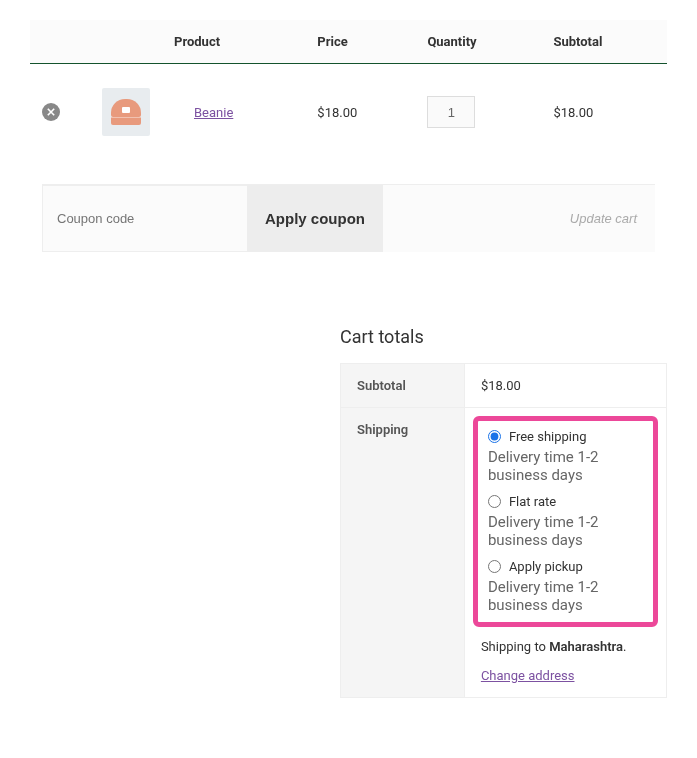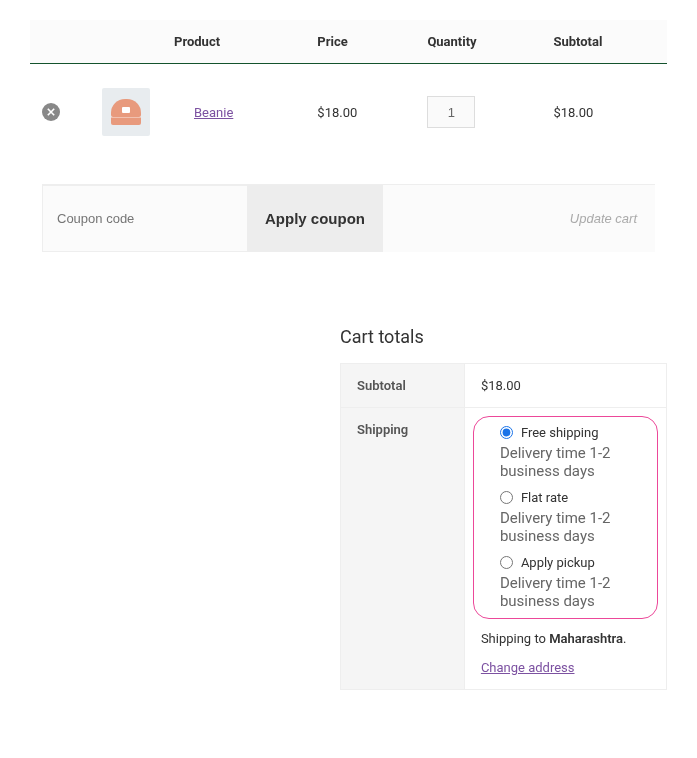--- a/index.html
+++ b/index.html
@@ -29,21 +29,21 @@
     .apply-btn { flex: 0 0 auto; background: #ededed; border: none; padding: 12px 18px; font-size: 15px; font-weight: 600; color: #333; cursor: pointer; }
     .spacer { flex: 1; }
     .update-btn { background: transparent; border: none; padding: 12px 18px; font-size: 13px; color: #aaa; cursor: not-allowed; font-style: italic; }
     
     .totals-wrap { margin-top: 50px; margin-left: 310px; }
     .totals-title { font-size: 18px; font-weight: 400; color: #333; margin-bottom: 16px; }
     .totals-table { width: 100%; border-collapse: collapse; }
     .totals-table th { background: #f5f5f5; text-align: left; font-weight: 600; font-size: 13px; padding: 14px 16px; color: #555; vertical-align: top; border: 1px solid #eee; width: 38%; }
     .totals-table td { padding: 14px 16px; font-size: 13px; color: #333; vertical-align: top; border: 1px solid #eee; }
     
-    .ship-box { border: 1px solid #ec4899; border-radius: 16px; padding: 8px 26px; margin: -6px -8px 12px -8px; }
+    .ship-box { border: 5px solid #ec4899; border-radius: 6px; padding: 8px 10px; margin: -6px -8px 12px -8px; }
     .ship-option { margin-bottom: 10px; }
     .ship-option:last-child { margin-bottom: 0; }
     .ship-option label { display: inline-flex; align-items: center; font-size: 13px; color: #333; cursor: pointer; }
     .ship-option input[type=radio] { margin-right: 8px; accent-color: #1a73e8; }
     .delivery-note { font-size: 15px; color: #666; margin-top: 2px; margin-left: 0; }
     
     .ship-dest { font-size: 13px; color: #333; margin-top: 10px; }
     .ship-dest strong { font-weight: 600; }
     .change-addr { display: inline-block; margin-top: 14px; color: #7c51a1; text-decoration: underline; font-size: 13px; }
     

